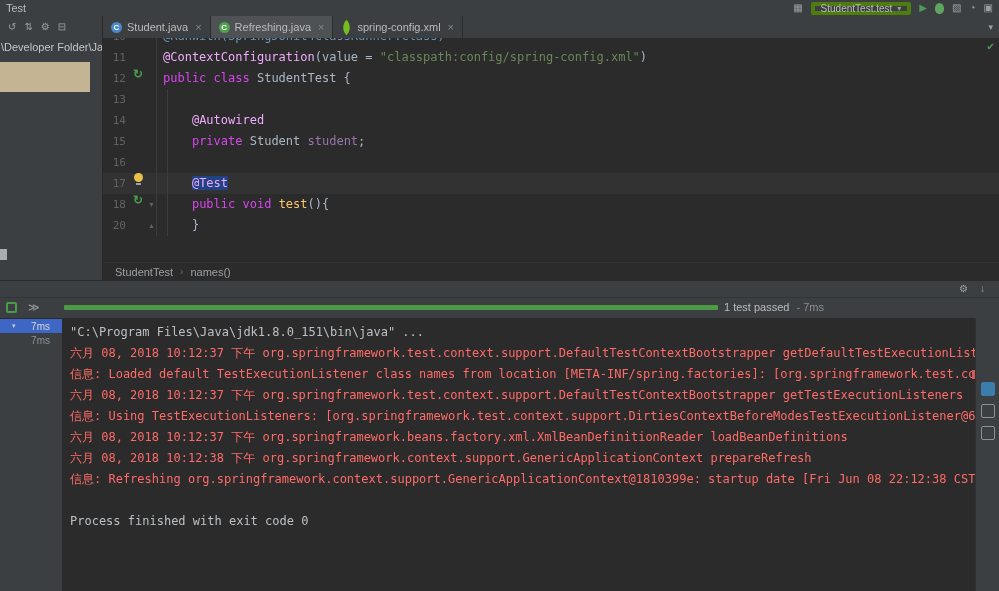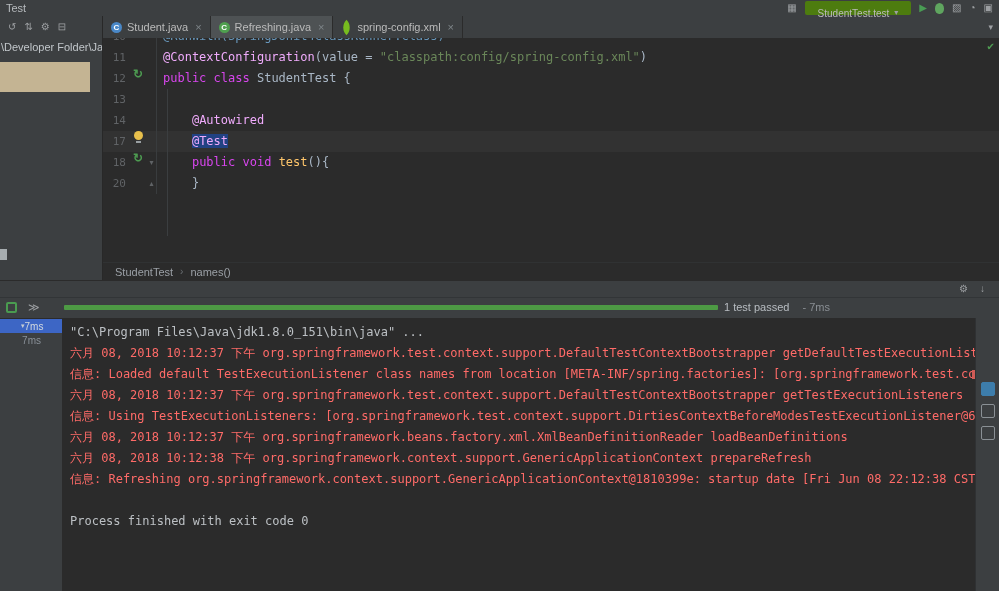--- a/index.html
+++ b/index.html
@@ -9,21 +9,21 @@
     --stderr:#ff6b68; --stdout:#bcc0c4; --progress-green:#4d9a44;
     --selection-blue:#214283; --accent-green:#499c54; --tree-selection:#3d66c5;
   }
   .app{position:absolute;inset:0;width:999px;height:591px;background:#2b2b2b}
 
   
   .titlebar{position:absolute;left:0;top:0;width:100%;height:16px;background:#3c3f41;display:flex;align-items:center;color:#bbbbbb;font-size:11px;z-index:30}
   .titlebar .title{padding-left:6px;color:#b8bcbf}
   .titlebar-right{margin-left:auto;display:flex;align-items:center;gap:8px;padding-right:6px;height:16px}
   .uicon{color:#9da0a3;font-size:10px;line-height:1;cursor:default}
-  .run-combo{display:flex;gap:5px;border:7px solid #4d7c0f;border-radius:2px;padding:0 6px;height:13px;font-size:10px;color:#bbbbbb;background:#3c3f41}
+  .run-combo{display:flex;align-items:center;gap:5px;border:4px solid #4d7c0f;border-radius:2px;padding:0 6px;height:13px;font-size:10px;color:#bbbbbb;background:#3c3f41}
   .run-combo .caret{font-size:8px;color:#9da0a3}
   .play{color:var(--accent-green);font-size:10px}
   .bug{width:9px;height:11px;background:#5fa55f;border-radius:50% 50% 45% 45%;display:inline-block}
 
   
   .project{position:absolute;left:0;top:16px;width:103px;height:282px;background:#3c3f41;border-right:1px solid #282828;overflow:hidden;z-index:5}
   .project-toolbar{display:flex;gap:8px;padding:5px 4px 2px 8px;color:#9da0a3;font-size:10px}
   .project-toolbar span{cursor:default}
   .project-path{padding:7px 1px 0 1px;color:#c2c7cb;font-size:11px;white-space:nowrap;overflow:hidden}
   .tan-block{position:absolute;left:0;top:46px;width:90px;height:30px;background:#c4b493}
@@ -71,25 +71,25 @@
 
   
   .panel-head{position:absolute;left:0;top:280px;right:0;height:18px;background:#3c3f41;border-top:1px solid #2b2b2b;border-bottom:1px solid #323537;display:flex;align-items:center;justify-content:flex-end;gap:12px;padding-right:14px;color:#9da0a3;font-size:11px;z-index:7}
 
   
   .runbar{position:absolute;left:0;top:298px;right:0;height:20px;background:#3c3f41;z-index:7}
   .run-tool-icon{position:absolute;left:6px;top:4px;width:11px;height:11px;border:2px solid #4a9b50;border-radius:2px}
   .chev{position:absolute;left:28px;top:3px;color:#9da0a3;font-size:11px}
   .progress{position:absolute;left:64px;top:7px;width:654px;height:5px;background:var(--progress-green);border-radius:1px}
   .status{position:absolute;left:724px;top:3px;font-size:11px;color:#b8bdc2;white-space:nowrap}
-  .status .dim{color:#8a8f94;margin-left:10px}
+  .status .dim{color:#8a8f94;margin-left:4px}
 
   
   .tree{position:absolute;left:0;top:318px;width:62px;bottom:0;background:#3c3f41;border-top:1px solid #2b2b2b}
-  .tree-row{height:14px;display:flex;align-items:center;justify-content:space-between;padding:0 21px;font-size:10px;color:#8a9199;cursor:default}
+  .tree-row{height:14px;display:flex;align-items:center;justify-content:space-between;padding:0 12px;font-size:10px;color:#8a9199;cursor:default}
   .tree-row.selected{background:var(--tree-selection);color:#d3d9df}
   .tree-row .tchev{font-size:7px;color:#c7cdd3}
 
   .console{position:absolute;left:62px;top:318px;right:24px;bottom:0;background:#2b2b2b;padding:4px 0 0 8px;overflow:hidden}
   .cline{white-space:pre;font:12px/21px "DejaVu Sans Mono",monospace;color:var(--stdout)}
   .cline.err{color:var(--stderr)}
   .stripe{position:absolute;right:0;top:52px;width:3px;height:9px;background:#cf5b56}
 
   .rstrip{position:absolute;right:0;top:318px;width:24px;bottom:0;background:#3c3f41;border-left:1px solid #2f3133;display:flex;flex-direction:column;align-items:center;padding-top:64px;gap:8px}
   .ricon{width:14px;height:14px;border:1px solid #8a9095;border-radius:2px;flex:0 0 auto}
@@ -174,20 +174,32 @@
           <span class="ln">13</span>
           <span class="gslot"></span>
           <span class="fslot"></span>
           <span class="code"></span>
         </div>
         <div class="code-row">
           <span class="ln">14</span>
           <span class="gslot"></span>
           <span class="fslot"></span>
           <span class="code"><span class="seg plain">    </span><span class="seg ann">@Autowired</span></span>
+        </div>
+        <div class="code-row">
+          <span class="ln">15</span>
+          <span class="gslot"></span>
+          <span class="fslot"></span>
+          <span class="code"><span class="seg plain">    </span><span class="seg kw">private</span><span class="seg plain"> Student </span><span class="seg field">student</span><span class="seg plain">;</span></span>
+        </div>
+        <div class="code-row">
+          <span class="ln">16</span>
+          <span class="gslot"></span>
+          <span class="fslot"></span>
+          <span class="code"></span>
         </div>
         <div class="code-row caret">
           <span class="ln">17</span>
           <span class="gslot">
             <span class="bulb"></span>
           </span>
           <span class="fslot"></span>
           <span class="code"><span class="seg plain">    </span><span class="seg ann sel">@Test</span></span>
         </div>
         <div class="code-row">

